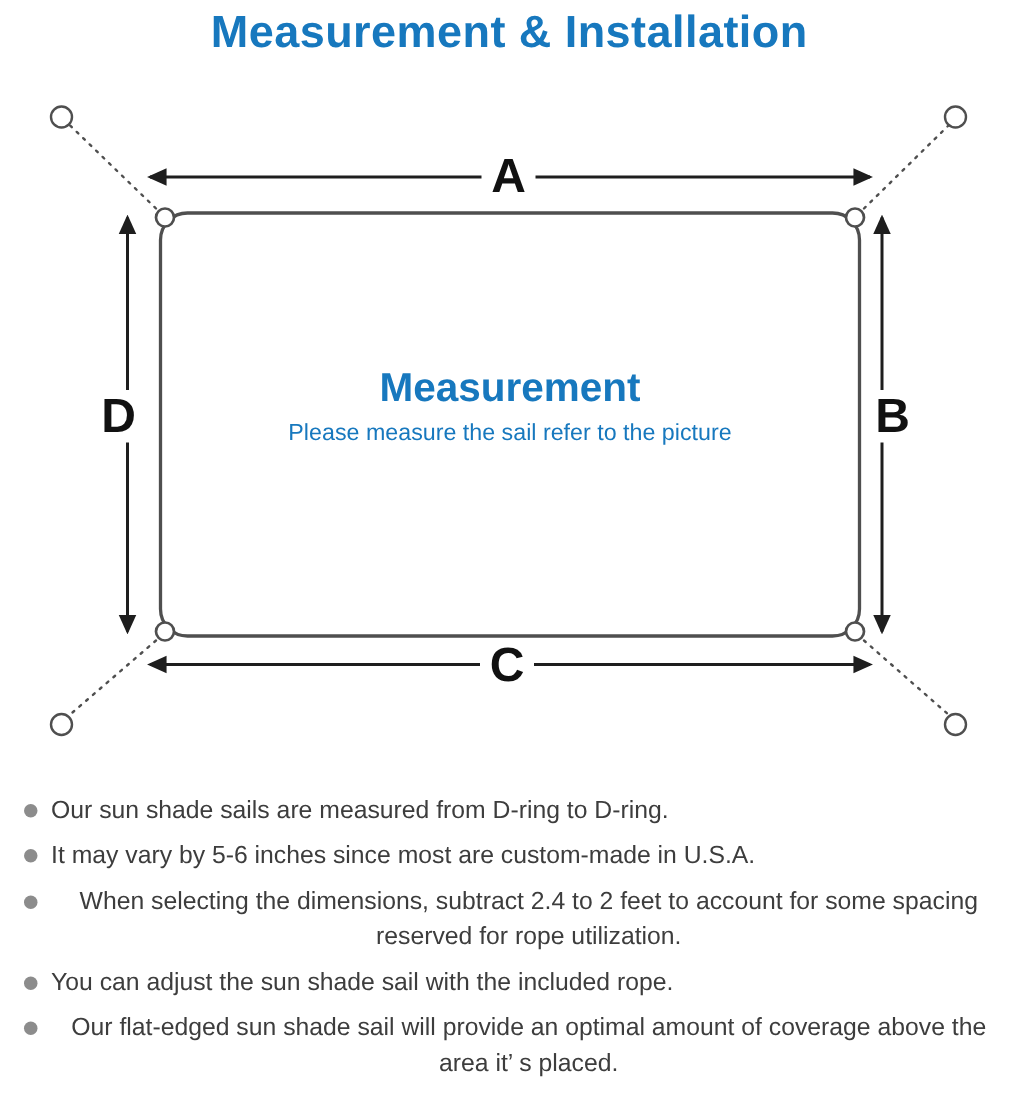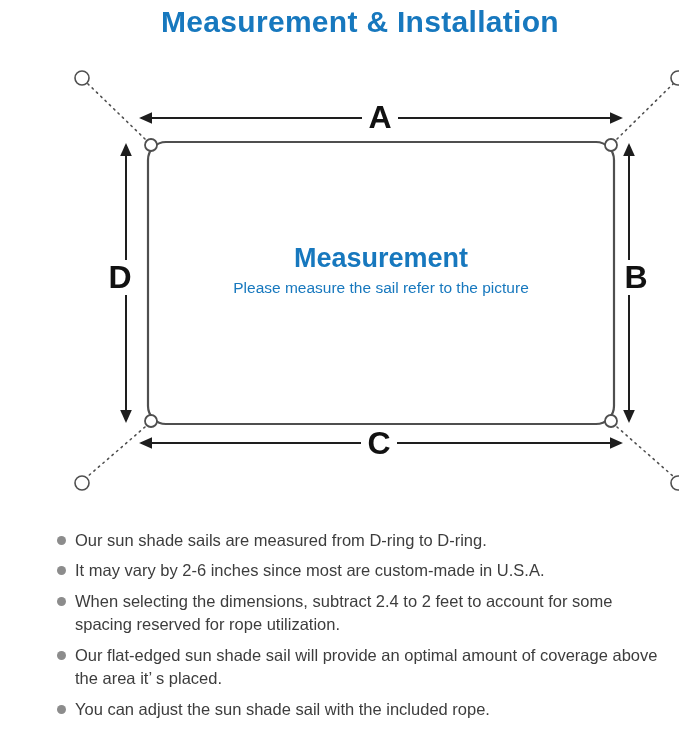--- a/index.html
+++ b/index.html
@@ -2,21 +2,21 @@
 <html style="--accent-blue: #1778be; --text-dark: #3d3d3d; --bullet-gray: #8c8c8c; --line-gray: #4f4f4f; --arrow-dark: #1e1e1e;"><head>
 <meta charset="utf-8">
 <style>
   * { margin:0; padding:0; box-sizing:border-box; }
   html, body { background:#ffffff; }
   body {
     width:679px; height:739px;
     font-family:"Liberation Sans", sans-serif;
     overflow:hidden;
   }
-  .page { width:679px; height:739px; background:#fff;padding-left:41px; }
+  .page { width:679px; height:739px; background:#fff; }
   .title {
     height:55px;
     padding-top:5px;
     text-align:center;
     font-size:30px;
     font-weight:bold;
     letter-spacing:0.3px;
     color:var(--accent-blue,#1778be);
   }
   svg.diagram { display:block; width:679px; height:460px; }
@@ -49,20 +49,21 @@
     font-family:"Liberation Sans", sans-serif;
     font-size:15.5px;
     fill:var(--accent-blue,#1778be); text-anchor:middle;
   }
 
   
   .bullets {
     list-style:none;
     margin-top:14px;
     padding:0 8px 0 16px;
+    text-align:center;
   }
   .bullets li {
     display:flex;
     align-items:flex-start;
     margin-bottom:7px;
     color:var(--text-dark,#3d3d3d);
     font-size:16.5px;
     line-height:1.42;
   }
   .bullets .dot {
@@ -123,29 +124,29 @@
     <text class="center-sub" x="340" y="238">Please measure the sail refer to the picture</text>
   </svg>
 
   <ul class="bullets">
       <li>
         <span class="dot"></span>
         <span class="bullet-text">Our sun shade sails are measured from D-ring to D-ring.</span>
       </li>
       <li>
         <span class="dot"></span>
-        <span class="bullet-text">It may vary by 2-6 inches since most are custom-made in U.S.A.</span>
+        <span class="bullet-text">It may vary by 5-6 inches since most are custom-made in U.S.A.</span>
       </li>
       <li>
         <span class="dot"></span>
         <span class="bullet-text">When selecting the dimensions, subtract 2.4 to 2 feet to account for some spacing reserved for rope utilization.</span>
       </li>
       <li>
         <span class="dot"></span>
-        <span class="bullet-text">Our flat-edged sun shade sail will provide an optimal amount of coverage above the area it’ s placed.</span>
+        <span class="bullet-text">You can adjust the sun shade sail with the included rope.</span>
       </li>
       <li>
         <span class="dot"></span>
-        <span class="bullet-text">You can adjust the sun shade sail with the included rope.</span>
+        <span class="bullet-text">Our flat-edged sun shade sail will provide an optimal amount of coverage above the area it’ s placed.</span>
       </li>
     </ul>
 
 </div>
 
 </body></html>

